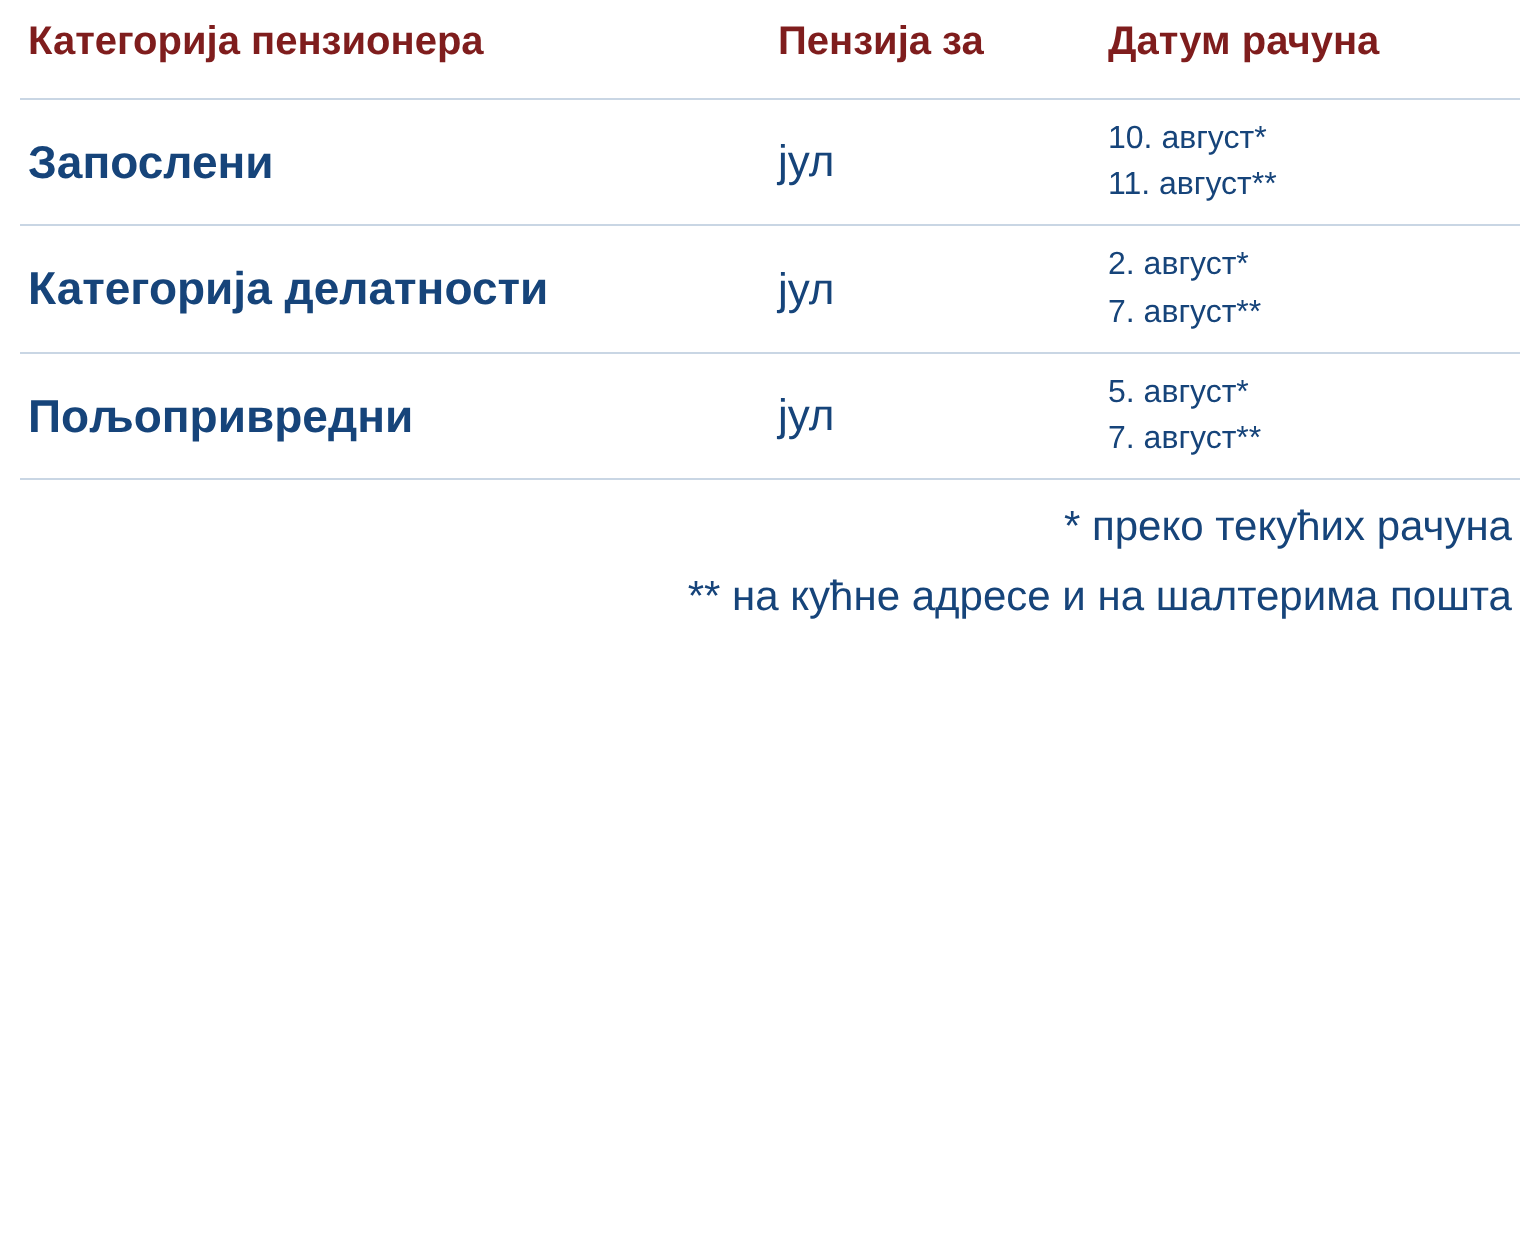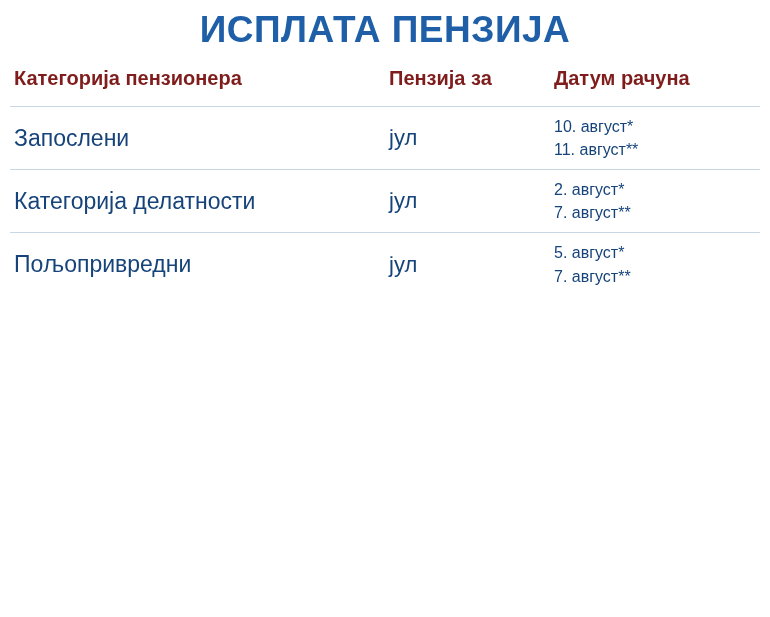--- a/index.html
+++ b/index.html
@@ -49,21 +49,21 @@
     vertical-align: top;
   }
   tbody td {
     border-top: 1px solid #c9d6e4;
     padding: 8px 4px 8px 4px;
     vertical-align: middle;
     font-size: 22px;
     color: #16447a;
   }
   td.cat {
-    font-weight: normal;
+    font-weight: bold;
     font-size: 23px;
     line-height: 1.15;
   }
   td.period {
     font-weight: normal;
     font-size: 22px;
     margin-left: 48px;
   }
   td.dates {
     font-weight: normal;
@@ -90,21 +90,20 @@
     display: block;
     padding: 4px 4px 4px 0;
     line-height: 1.3;
   }
 </style>
 </head>
 <body>
 
 <div class="page">
 
-  <div class="title">ИСПЛАТА ПЕНЗИЈА</div>
 
   <table class="pension-table">
     <colgroup>
       <col class="c1">
       <col class="c2">
       <col class="c3">
     </colgroup>
     <thead>
       <tr>
         <th>Категорија пензионера</th>
@@ -133,14 +132,18 @@
         <td class="cat">Пољопривредни</td>
         <td class="period">јул</td>
         <td class="dates">
           <span class="d">5. август*</span>
           <span class="d">7. август**</span>
         </td>
       </tr>
     </tbody>
   </table>
 
+  <div class="footnotes">
+    <span class="fn">* преко текућих рачуна</span>
+    <span class="fn">** на кућне адресе и на шалтерима пошта</span>
+  </div>
 
 </div>
 
 </body></html>

